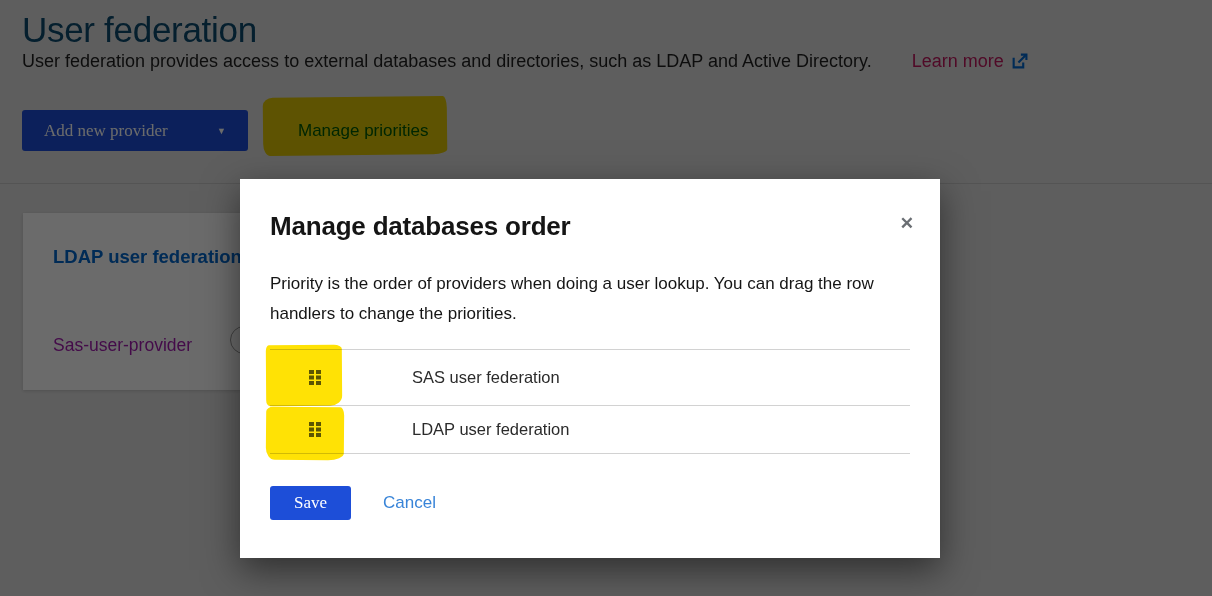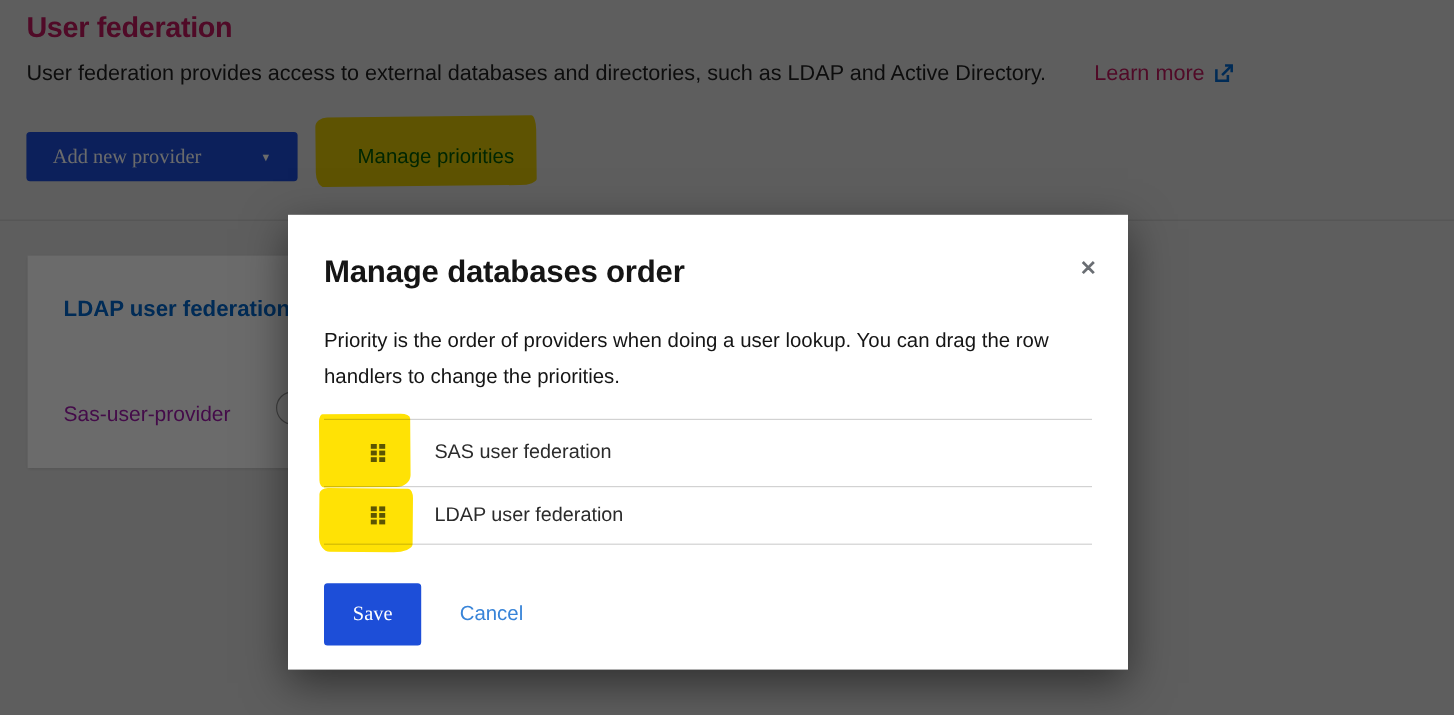--- a/index.html
+++ b/index.html
@@ -8,21 +8,21 @@
     position: relative;
     width: 1212px; height: 596px;
     overflow: hidden;
     font-family: "Liberation Sans", sans-serif;
     background: #e0e0e0;
   }
   
   .page { position: absolute; inset: 0; background: #e0e0e0; isolation: isolate; }
   .page-title {
     position: absolute; left: 22px; top: 10px;
-    font-size: 24px; font-weight: 700; letter-spacing: -0.3px; color: #be185d;
+    font-size: 35px; font-weight: 400; letter-spacing: -0.3px; color: #0c4a6e;
   }
   .desc-row {
     position: absolute; left: 22px; top: 51px; right: 10px;
     display: flex; align-items: center; gap: 40px; white-space: nowrap;
   }
   .page-desc { font-size: 18px; color: #1f1f1f; }
   .learn-more {
     display: inline-flex; align-items: center; gap: 7px;
     font-size: 18px; color: #be185d; text-decoration: none; cursor: pointer;
   }
@@ -78,31 +78,31 @@
   }
   .modal-desc {
     position: absolute; left: 30px; top: 90px; max-width: 628px;
     font-size: 17px; line-height: 30px; color: #151515;
   }
   .priority-table { position: absolute; left: 30px; right: 30px; top: 170px; border-top: 1px solid #d2d2d2; z-index: 1; }
   .prow { display: flex; align-items: center; border-bottom: 1px solid #d2d2d2; cursor: grab; }
   .prow-1 { height: 56px; }
   .prow-2 { height: 48px; }
   .grip { margin-left: 38px; display: inline-flex; cursor: grab; }
-  .prow-label { margin-left: 40px; font-size: 16.5px; color: #2b2b2b; }
+  .prow-label { margin-left: 90px; font-size: 16.5px; color: #2b2b2b; }
   .hl-row1 {
     left: 26px; top: 166px; width: 76px; height: 61px; z-index: 2;
     border-radius: 3px 8px 12px 4px / 6px 4px 10px 6px; transform: rotate(-0.4deg);
   }
   .hl-row2 {
     left: 26px; top: 228px; width: 78px; height: 53px; z-index: 2;
     border-radius: 7px 4px 16px 9px / 5px 8px 7px 12px; transform: rotate(0.5deg);
   }
   .modal-footer { position: absolute; left: 30px; top: 307px; display: flex; align-items: center; gap: 32px; }
-  .btn-save { height: 52px; padding: 0 24px; justify-content: center; border-radius: 3px; }
+  .btn-save { height: 34px; padding: 0 24px; justify-content: center; border-radius: 3px; }
   .btn-cancel { color: #3884d8; }
 </style>
 </head>
 <body>
 
 <div class="screen">
 
   <div class="page">
     <h1 class="page-title">User federation</h1>
 

